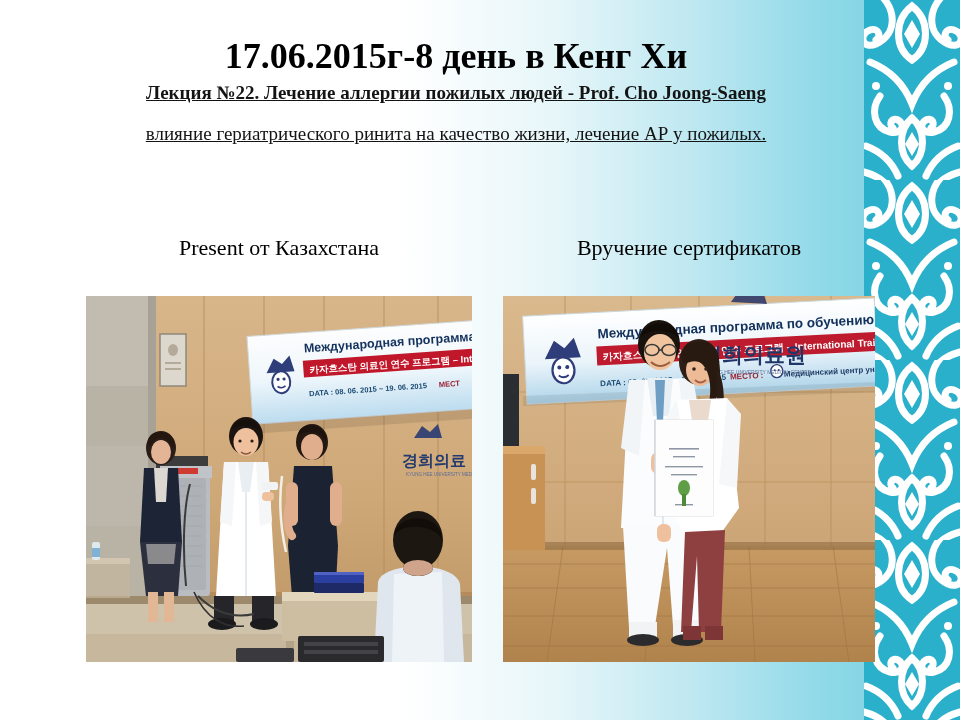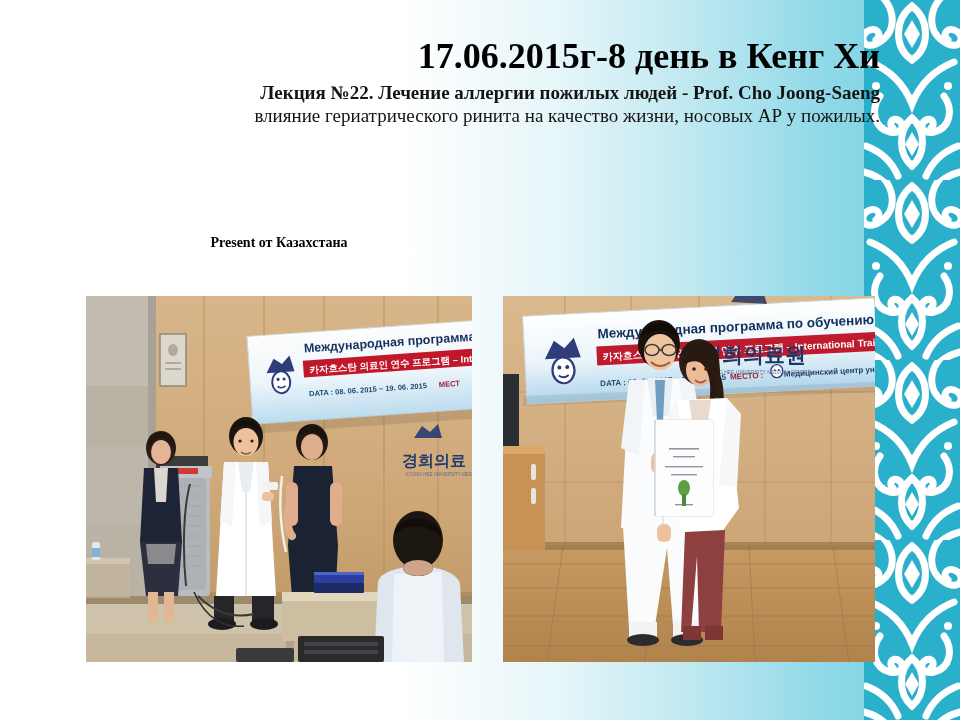--- a/index.html
+++ b/index.html
@@ -34,52 +34,53 @@
     height: 720px;
     background: #2bb0cc;
     overflow: hidden;
   }
   .ornament-band .orn-svg { display: block; width: 96px; height: 720px; }
 
   
   .header {
     position: absolute;
     top: 34px;
-    left: 0;
+    left: 16px;
     width: 880px;
-    text-align: right;
+    text-align: center;
     z-index: 5;
   }
   .slide-title {
     font-family: "Liberation Serif", serif;
     font-weight: bold;
     font-size: 36px;
     line-height: 44px;
     color: #000000;
     letter-spacing: 0px;
     margin: 0;
     white-space: nowrap;
   }
   .subtitle-line {
     font-family: "Liberation Serif", serif;
     font-size: 19px;
     line-height: 23px;
     color: #141414;
-    margin: 0;
+    margin: 18px;
     white-space: nowrap;
+    text-decoration: underline;
   }
   .subtitle-line.bold-lead { font-weight: bold; }
   .sub-1 { margin-top: 3px; }
 
   
   .caption {
     position: absolute;
     font-family: "Liberation Serif", serif;
-    font-weight: bold;
-    font-size: 14px;
+    font-weight: normal;
+    font-size: 22px;
     color: #000000;
     white-space: nowrap;
     z-index: 5;
   }
   .caption-left  { top: 235px; left: 86px; width: 386px; text-align: center; }
   .caption-right { top: 235px; left: 503px; width: 372px; text-align: center; }
 
   
   .photo {
     position: absolute;
@@ -129,24 +130,25 @@
           </g>
         </pattern>
       </defs>
       <rect x="0" y="0" width="96" height="720" fill="url(#kzorn)"></rect>
     </svg>
   </div>
 
   <div class="header">
     <div class="slide-title">17.06.2015г-8 день в Кенг Хи</div>
     <div class="subtitle-line bold-lead sub-1">Лекция №22. Лечение аллергии пожилых людей - Prof. Cho Joong-Saeng</div>
-    <div class="subtitle-line">влияние гериатрического ринита на качество жизни, носовых АР у пожилых.</div>
+    <div class="subtitle-line">влияние гериатрического ринита на качество жизни, лечение АР у пожилых.</div>
   </div>
 
   <div class="caption caption-left">Present от Казахстана</div>
+  <div class="caption caption-right">Вручение сертификатов</div>
 
   <div class="photo photo-left">
     <svg viewBox="0 0 386 366" preserveAspectRatio="none">
       <defs>
         <linearGradient id="wallL" x1="0" y1="0" x2="0" y2="1">
           <stop offset="0%" stop-color="#d8b68a"></stop>
           <stop offset="55%" stop-color="#cfa878"></stop>
           <stop offset="100%" stop-color="#bb9361"></stop>
         </linearGradient>
         <linearGradient id="bannerL" x1="0" y1="0" x2="0" y2="1">

